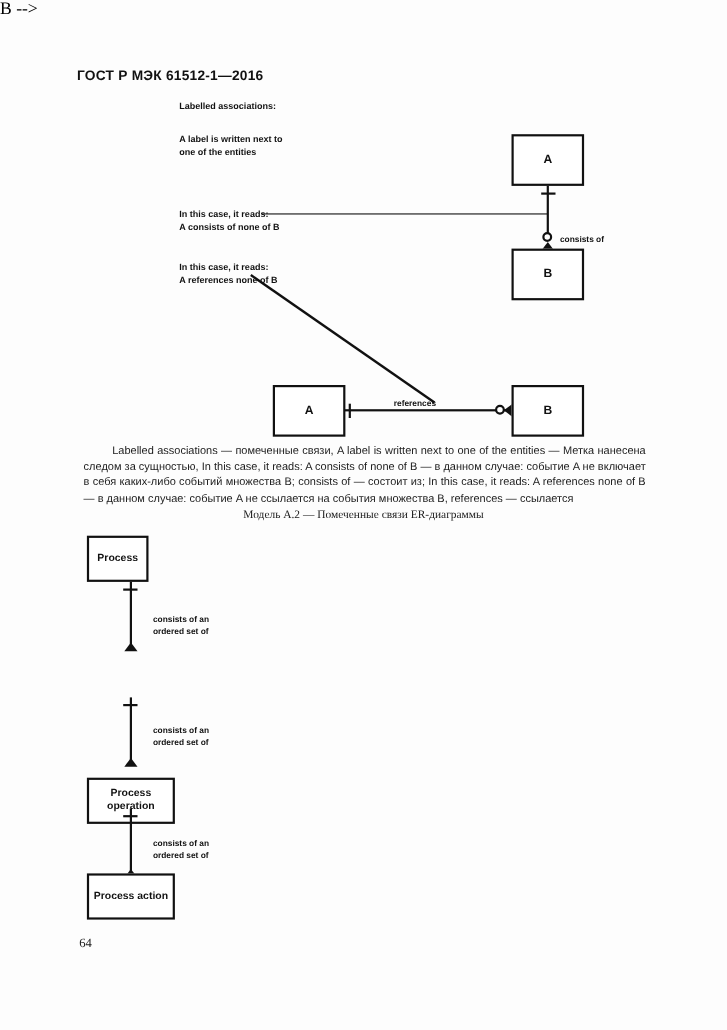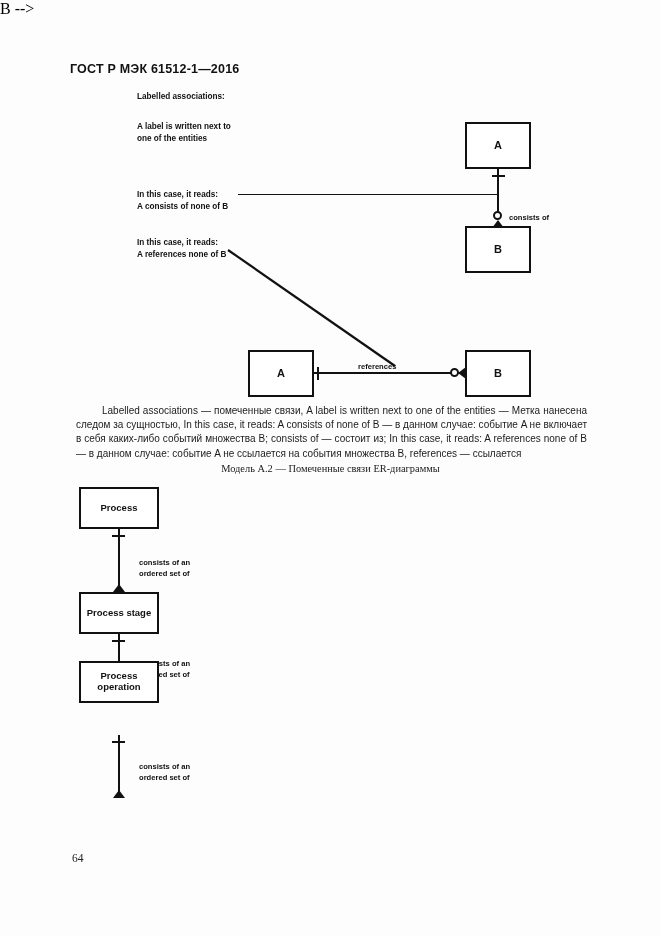--- a/index.html
+++ b/index.html
@@ -116,20 +116,21 @@
     border-right: 8px solid #111;
   }
   .note {
     position: absolute;
     font-family: "Liberation Sans", sans-serif;
     font-weight: bold;
     font-size: 8.2px;
     line-height: 1.45;
     color: #111;
     white-space: pre-line;
+    margin-left: 26px;
   }
   .rel-label {
     position: absolute;
     font-family: "Liberation Sans", sans-serif;
     font-weight: bold;
     font-size: 7.6px;
     line-height: 1.4;
     color: #111;
     white-space: pre-line;
   }
@@ -197,41 +198,41 @@
     <div class="foot-left" style="left:458px;top:367px;"></div>
     <div class="rel-label" style="left:358px;top:362px;">references</div>
     <div class="ent-box letter" style="left:465px;top:350px;width:66px;height:47px;">B</div>
   </div>
 
   <div class="body-par" style="left:76px;top:404px;width:511px;">Labelled associations — помеченные связи, A label is written next to one of the entities — Метка нанесена следом за сущностью, In this case, it reads: A consists of none of B — в данном случае: событие A не включает в себя каких-либо событий множества B; consists of — состоит из; In this case, it reads: A references none of B — в данном случае: событие A не ссылается на события множества B, references — ссылается</div>
   <div class="fig-caption" style="left:0;top:463px;width:661px;">Модель А.2 — Помеченные связи ER-диаграммы</div>
 
   <div class="fig" style="left:0;top:0;width:661px;height:936px;">
 
-    <div class="ent-box" style="left:79px;top:487px;width:80px;height:42px;text-align:right;">Process</div>
+    <div class="ent-box" style="left:79px;top:487px;width:56px;height:42px;text-align:right;">Process</div>
     <div class="tick-h" style="left:112px;top:535px;"></div>
     <div class="vline" style="left:118px;top:529px;height:57px;"></div>
     <div class="foot-down" style="left:113px;top:584px;"></div>
     <div class="rel-label" style="left:139px;top:558px;">consists of an
 ordered set of</div>
 
-    <div class="ent-box" style="left:79px;top:592px;width:80px;height:42px;">Process
-stage</div>
     <div class="tick-h" style="left:112px;top:640px;"></div>
     <div class="vline" style="left:118px;top:634px;height:57px;"></div>
     <div class="foot-down" style="left:113px;top:689px;"></div>
     <div class="rel-label" style="left:139px;top:659px;">consists of an
 ordered set of</div>
 
-    <div class="ent-box" style="left:79px;top:661px;width:80px;height:42px;">Process
+    <div class="ent-box" style="left:79px;top:707px;width:80px;height:42px;">Process
 operation</div>
     <div class="tick-h" style="left:112px;top:741px;"></div>
     <div class="vline" style="left:118px;top:735px;height:57px;"></div>
     <div class="foot-down" style="left:113px;top:790px;"></div>
     <div class="rel-label" style="left:139px;top:762px;">consists of an
 ordered set of</div>
 
+    <div class="ent-box" style="left:79px;top:794px;width:80px;height:42px;">Process
+action</div>
   </div>
 
 
   <div class="page-number">64</div>
 
 </div>
 
 </body></html>

